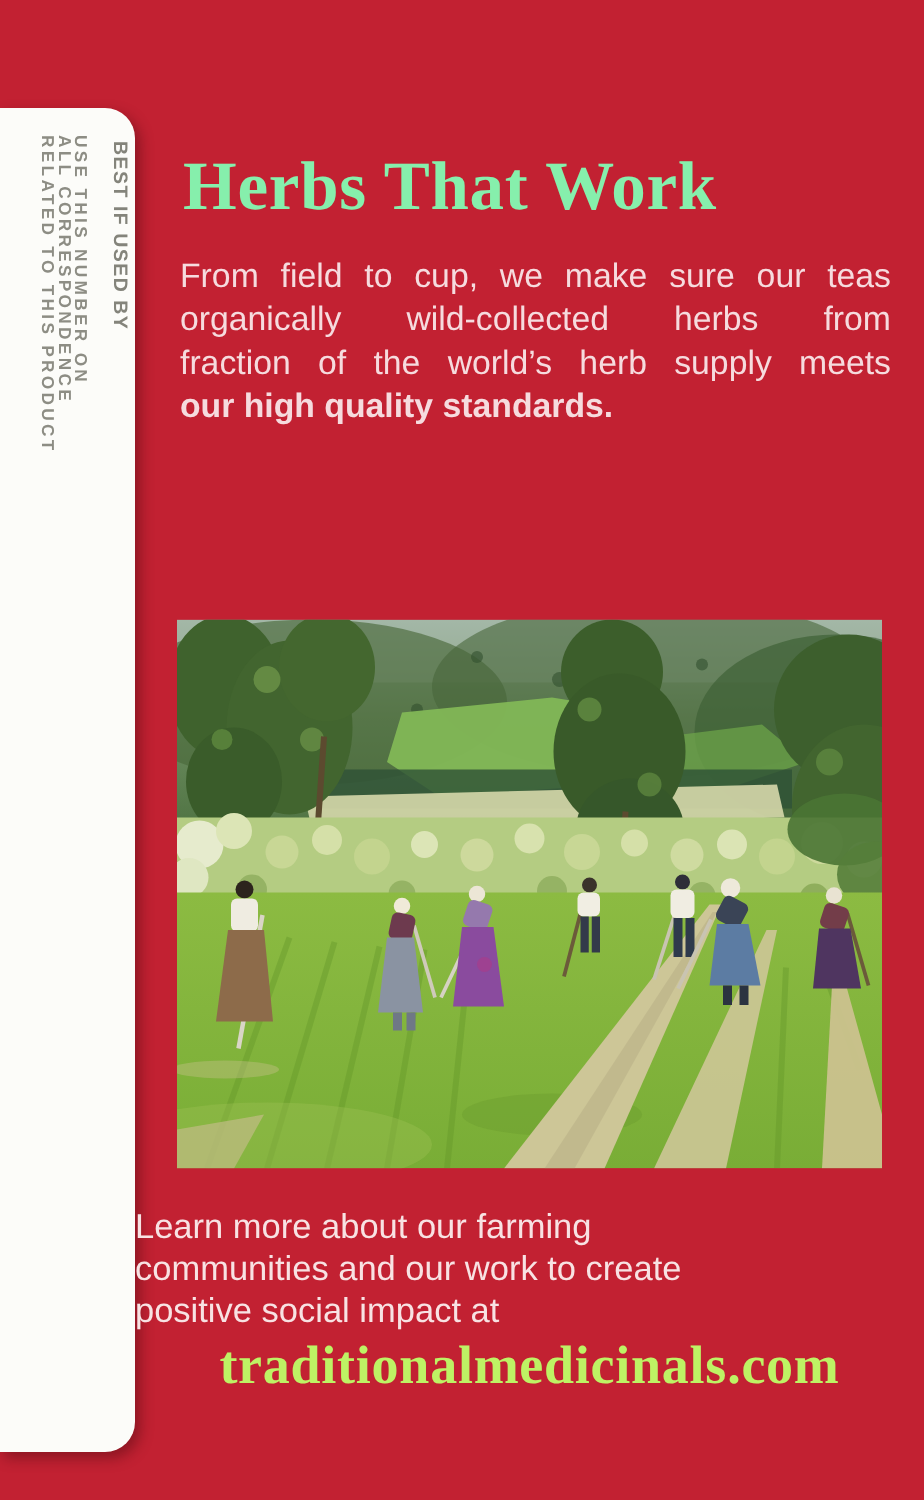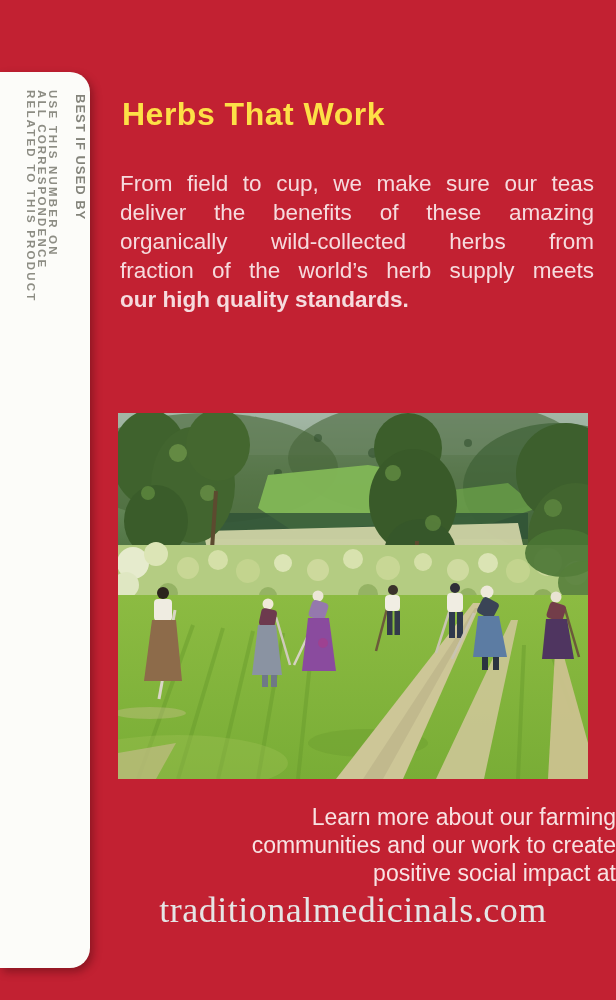--- a/index.html
+++ b/index.html
@@ -39,26 +39,26 @@
     font-weight: 600;
     letter-spacing: 2.2px;
     line-height: 11px;
     color: #8d8d84;
     white-space: nowrap;
   }
 
   .panel-title {
     position: absolute;
     left: 122px; top: 70px;
-    font-family: Liberation Sans, sans-serif;
-    font-size: 32px;
+    font-family: Liberation Serif, serif;
+    font-size: 46px;
     line-height: 46px;
     font-weight: 700;
     letter-spacing: 0.5px;
-    color: #fde047;
+    color: #86efac;
   }
 
   .body-copy {
     position: absolute;
     left: 120px; top: 121px;
     width: 474px;
     font-size: 22.5px;
     line-height: 29px;
     color: #f6dbde;
     margin-top: 48px;
@@ -76,56 +76,55 @@
     position: absolute;
     left: 118px; top: 413px;
     width: 470px; height: 366px;
     overflow: hidden;
   }
   .photo-frame svg { display: block; }
 
   .footer-copy {
     position: absolute;
     left: 90px; right: 0; top: 803px;
-    text-align: right;
+    text-align: left;
     font-size: 23px;
     line-height: 28px;
     color: #f8e2e3;
   }
   .website {
     position: absolute;
     left: 90px; right: 0; top: 890px;
     text-align: center;
     font-family: "Liberation Serif", "DejaVu Serif", serif;
     font-size: 36px;
     line-height: 40px;
-    font-weight: 400;
+    font-weight: 700;
     letter-spacing: 0.5px;
-    color: #e5e5e5;
+    color: #bef264;
   }
 </style>
 </head>
 <body>
 
 <div class="stage">
 
   <div class="white-strip">
     <div class="best-by">BEST IF USED BY</div>
     <div class="strip-note">
       <div>USE THIS NUMBER ON</div>
       <div>ALL CORRESPONDENCE</div>
       <div>RELATED TO THIS PRODUCT</div>
     </div>
   </div>
 
   <h1 class="panel-title">Herbs That Work</h1>
 
   <div class="body-copy">
     <div class="bline">From field to cup, we make sure our teas</div>
-    <div class="bline">deliver the benefits of these amazing</div>
     <div class="bline">organically wild-collected herbs from</div>
     <div class="bline">fraction of the world’s herb supply meets</div>
     <div class="bline last">our high quality standards.</div>
   </div>
 
   <div class="photo-frame" role="img" aria-label="Farm workers hoeing rows of herb crops in a green field, with flowering shrubs, tall trees and wooded hills behind">
     <svg width="470" height="366" viewBox="0 0 470 366" xmlns="http://www.w3.org/2000/svg">
       <defs>
         <linearGradient id="hillGrad" x1="0" y1="0" x2="0" y2="1">
           <stop offset="0" stop-color="#9db3a2"></stop>

